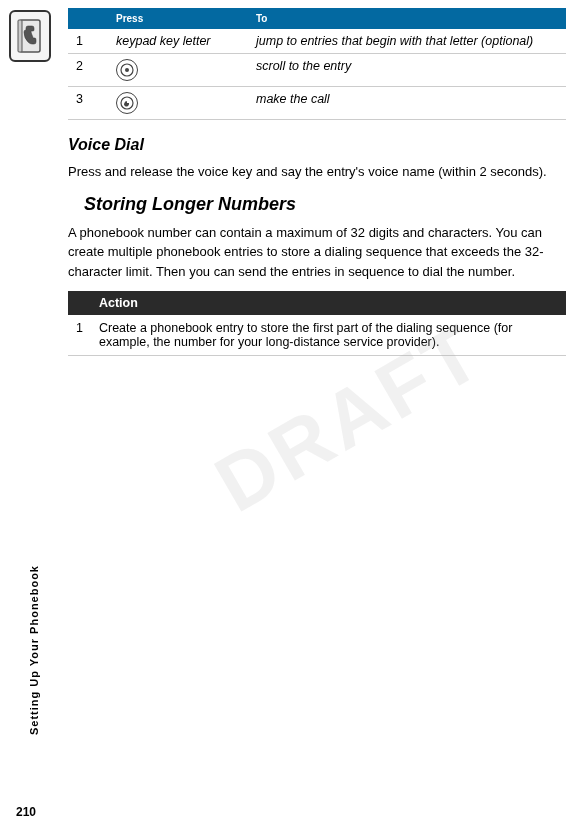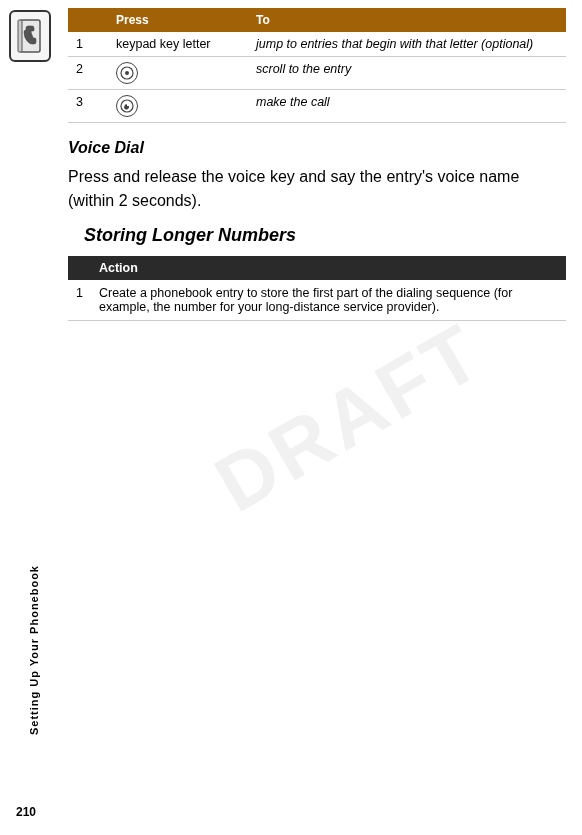--- a/index.html
+++ b/index.html
@@ -62,26 +62,26 @@
 
     
     .press-table {
       width: 100%;
       border-collapse: collapse;
       margin-bottom: 16px;
       font-size: 12.5px;
     }
 
     .press-table thead tr th {
-      background-color: #a16207;
+      background-color: #0369a1;
       color: #ffffff;
       padding: 5px 8px;
       text-align: left;
       font-weight: bold;
-      font-size: 12px;
+      font-size: 10px;
     }
 
     .press-table thead tr th:first-child {
       width: 40px;
     }
 
     .press-table thead tr th:nth-child(2) {
       width: 140px;
     }
 
@@ -93,20 +93,21 @@
     }
 
     .press-table tbody tr td:first-child {
       font-weight: normal;
       text-align: left;
       width: 20px;
     }
 
     .press-table tbody tr td:nth-child(2) {
       width: 120px;
+      font-style: italic;
     }
 
     .press-table tbody tr td:nth-child(3) {
       color: #000;
       font-style: italic;
     }
 
     
     .icon-circle {
       display: inline-flex;
@@ -128,21 +129,21 @@
     }
 
     .section-title-larger {
       font-style: italic;
       font-weight: bold;
       font-size: 18px;
       margin: 12px 0 8px 16px;
     }
 
     .body-text {
-      font-size: 16px;
+      font-size: 13px;
       line-height: 1.5;
       margin-bottom: 8px;
     }
 
     
     .action-table {
       width: 100%;
       border-collapse: collapse;
       margin-top: 10px;
       font-size: 12.5px;
@@ -272,20 +273,21 @@
       </tbody>
     </table>
 
     <div>
       <div class="section-title-italic">Voice Dial</div>
       <p class="body-text">Press and release the voice key and say the entry's voice name (within 2 seconds).</p>
     </div>
 
     <div>
       <div class="section-title-larger">Storing Longer Numbers</div>
+      <p class="body-text">A phonebook number can contain a maximum of 32 digits and characters. You can create multiple phonebook entries to store a dialing sequence that exceeds the 32-character limit. Then you can send the entries in sequence to dial the number.</p>
     </div>
 
     <table class="action-table">
       <thead>
         <tr>
           <th></th>
           <th>Action</th>
         </tr>
       </thead>
       <tbody>

